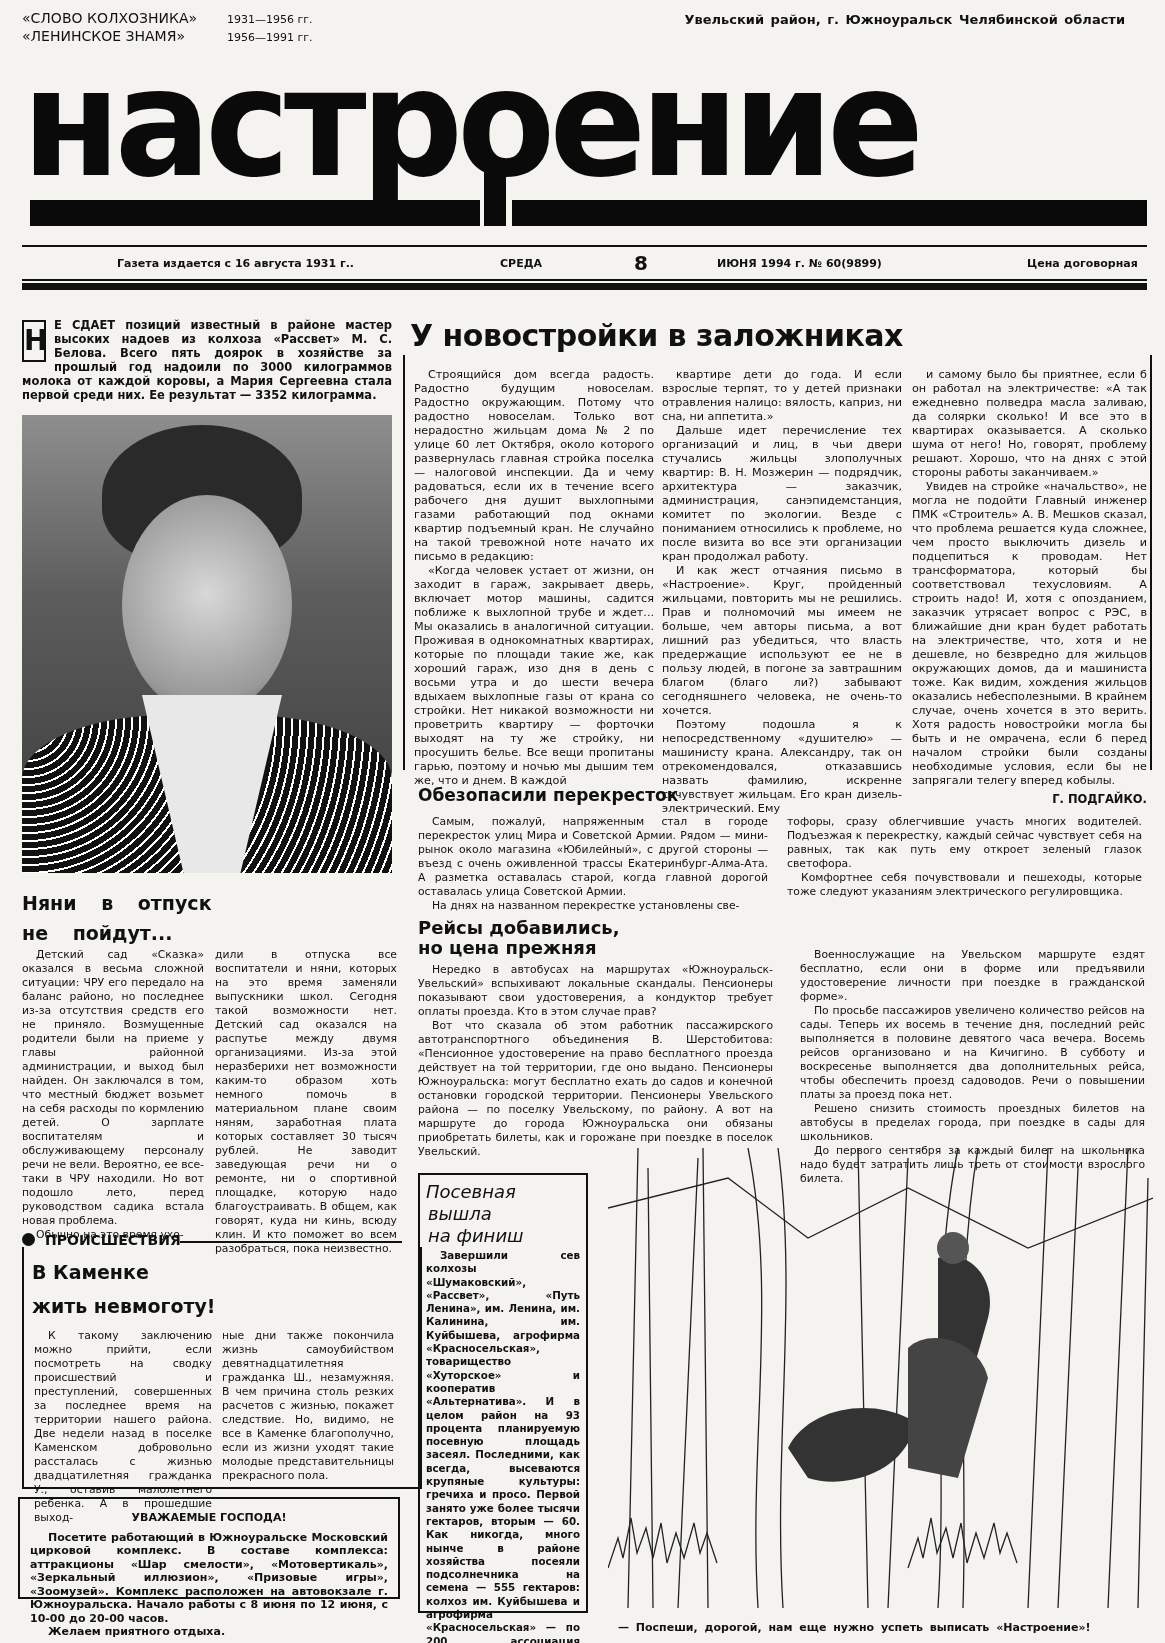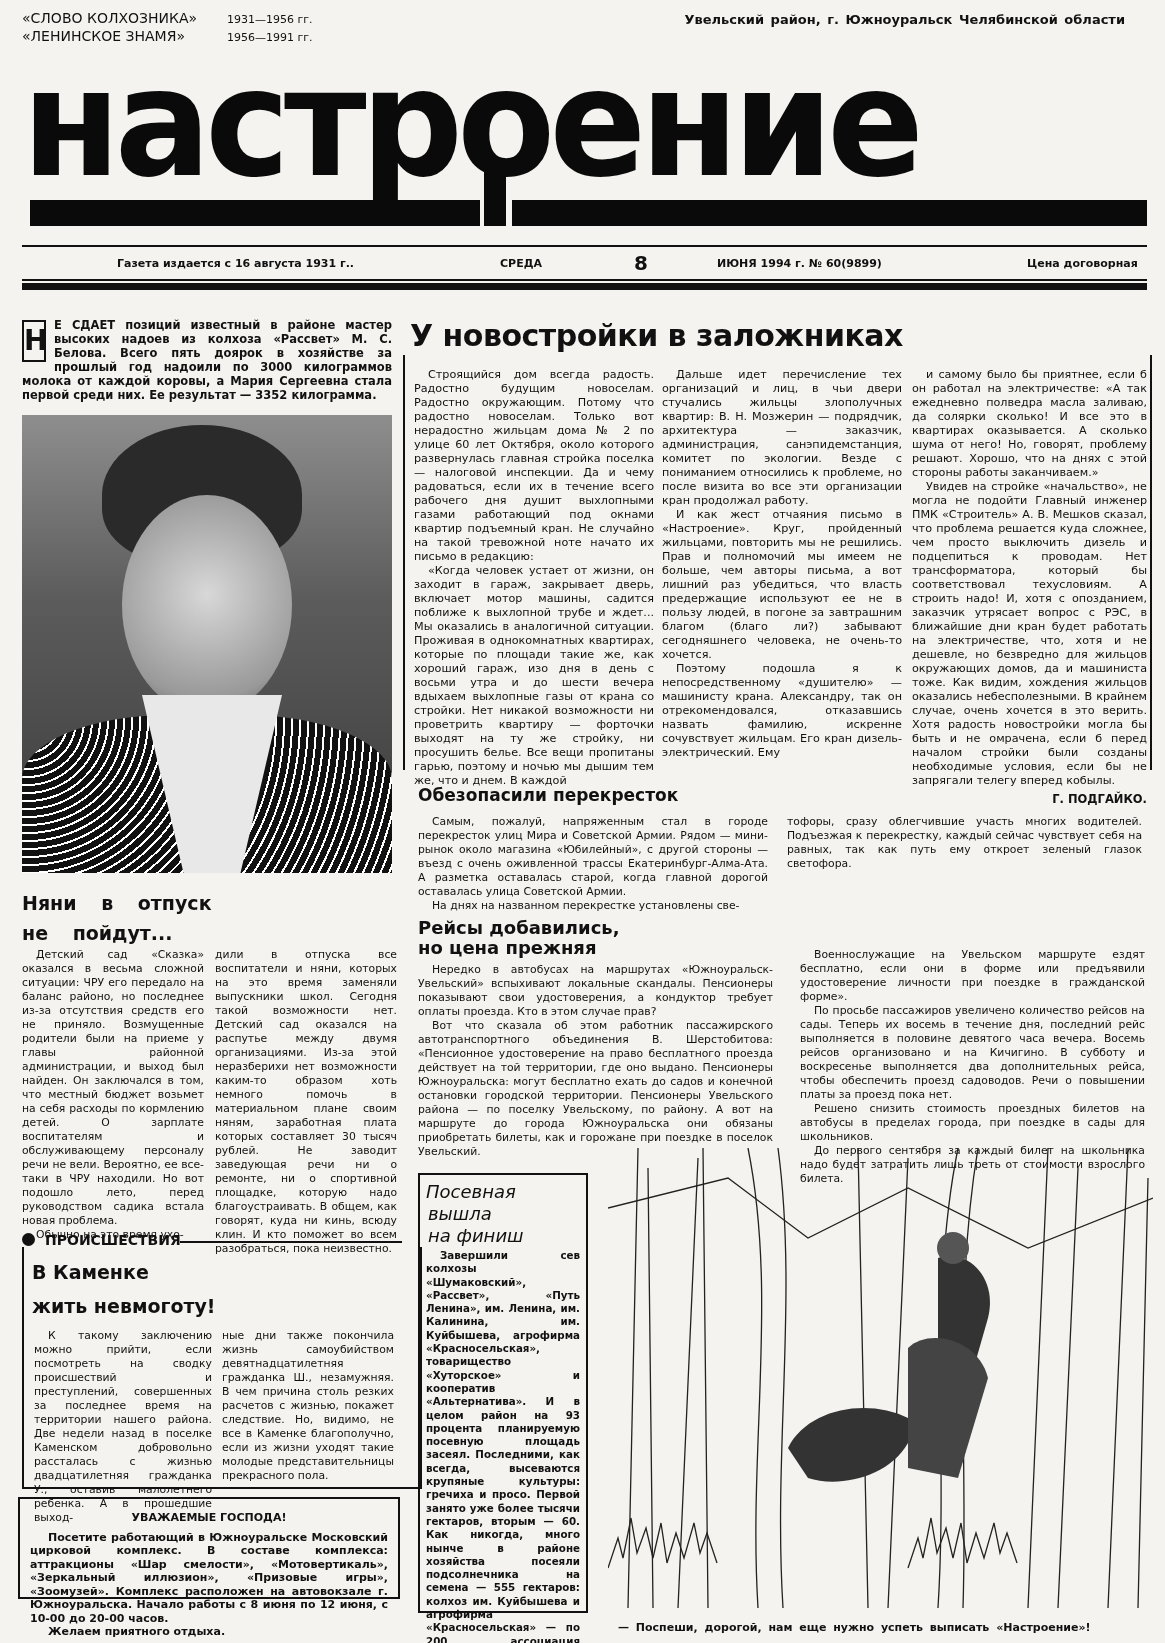--- a/index.html
+++ b/index.html
@@ -86,38 +86,40 @@
   <div class="collar"></div>
 </div>
 
 <div class="abs h-big main-title">У новостройки в заложниках</div>
 <div class="abs vr" style="left:403px;top:355px;height:415px;width:2px"></div>
 <div class="abs col" style="left:414px;top:368px;width:240px">
   <p>Строящийся дом всегда радость. Радостно будущим новоселам. Радостно окружающим. Потому что радостно новоселам. Только вот нерадостно жильцам дома № 2 по улице 60 лет Октября, около которого развернулась главная стройка поселка — налоговой инспекции. Да и чему радоваться, если их в течение всего рабочего дня душит выхлопными газами работающий под окнами квартир подъемный кран. Не случайно на такой тревожной ноте начато их письмо в редакцию:</p>
   <p>«Когда человек устает от жизни, он заходит в гараж, закрывает дверь, включает мотор машины, садится поближе к выхлопной трубе и ждет... Мы оказались в аналогичной ситуации. Проживая в однокомнатных квартирах, которые по площади такие же, как хороший гараж, изо дня в день с восьми утра и до шести вечера вдыхаем выхлопные газы от крана со стройки. Нет никакой возможности ни проветрить квартиру — форточки выходят на ту же стройку, ни просушить белье. Все вещи пропитаны гарью, поэтому и ночью мы дышим тем же, что и днем. В каждой</p>
 </div>
 <div class="abs col" style="left:662px;top:368px;width:240px">
+  <p>квартире дети до года. И если взрослые терпят, то у детей признаки отравления налицо: вялость, каприз, ни сна, ни аппетита.»</p>
   <p>Дальше идет перечисление тех организаций и лиц, в чьи двери стучались жильцы злополучных квартир: В. Н. Мозжерин — подрядчик, архитектура — заказчик, администрация, санэпидемстанция, комитет по экологии. Везде с пониманием относились к проблеме, но после визита во все эти организации кран продолжал работу.</p>
   <p>И как жест отчаяния письмо в «Настроение». Круг, пройденный жильцами, повторить мы не решились. Прав и полномочий мы имеем не больше, чем авторы письма, а вот лишний раз убедиться, что власть предержащие используют ее не в пользу людей, в погоне за завтрашним благом (благо ли?) забывают сегодняшнего человека, не очень-то хочется.</p>
   <p>Поэтому подошла я к непосредственному «душителю» — машинисту крана. Александру, так он отрекомендовался, отказавшись назвать фамилию, искренне сочувствует жильцам. Его кран дизель-электрический. Ему</p>
 </div>
 <div class="abs col" style="left:912px;top:368px;width:235px">
   <p>и самому было бы приятнее, если б он работал на электричестве: «А так ежедневно полведра масла заливаю, да солярки сколько! И все это в квартирах оказывается. А сколько шума от него! Но, говорят, проблему решают. Хорошо, что на днях с этой стороны работы заканчиваем.»</p>
   <p>Увидев на стройке «начальство», не могла не подойти Главный инженер ПМК «Строитель» А. В. Мешков сказал, что проблема решается куда сложнее, чем просто выключить дизель и подцепиться к проводам. Нет трансформатора, который бы соответствовал техусловиям. А строить надо! И, хотя с опозданием, заказчик утрясает вопрос с РЭС, в ближайшие дни кран будет работать на электричестве, что, хотя и не дешевле, но безвредно для жильцов окружающих домов, да и машиниста тоже. Как видим, хождения жильцов оказались небесполезными. В крайнем случае, очень хочется в это верить. Хотя радость новостройки могла бы быть и не омрачена, если б перед началом стройки были созданы необходимые условия, если бы не запрягали телегу вперед кобылы.</p>
   <div class="sig">Г. ПОДГАЙКО.</div>
 </div>
 <div class="abs vr" style="left:1150px;top:355px;height:415px;width:2px"></div>
 
 <div class="abs h2" style="left:418px;top:785px">Обезопасили перекресток</div>
 <div class="abs col" style="left:418px;top:815px;width:350px;font-size:10.8px">
   <p>Самым, пожалуй, напряженным стал в городе перекресток улиц Мира и Советской Армии. Рядом — мини-рынок около магазина «Юбилейный», с другой стороны — въезд с очень оживленной трассы Екатеринбург-Алма-Ата. А разметка оставалась старой, когда главной дорогой оставалась улица Советской Армии.</p>
   <p>На днях на названном перекрестке установлены све-</p>
 </div>
 <div class="abs col" style="left:787px;top:815px;width:355px;font-size:10.8px">
   <p style="text-indent:0">тофоры, сразу облегчившие участь многих водителей. Подъезжая к перекрестку, каждый сейчас чувствует себя на равных, так как путь ему откроет зеленый глазок светофора.</p>
+  <p>Комфортнее себя почувствовали и пешеходы, которые тоже следуют указаниям электрического регулировщика.</p>
 </div>
 
 <div class="abs h2" style="left:418px;top:918px;font-size:18px;line-height:20px">
   <div>Рейсы добавились,</div>
   <div>но цена прежняя</div>
 </div>
 <div class="abs col" style="left:418px;top:963px;width:355px;font-size:10.8px">
   <p>Нередко в автобусах на маршрутах «Южноуральск-Увельский» вспыхивают локальные скандалы. Пенсионеры показывают свои удостоверения, а кондуктор требует оплаты проезда. Кто в этом случае прав?</p>
   <p>Вот что сказала об этом работник пассажирского автотранспортного объединения В. Шерстобитова: «Пенсионное удостоверение на право бесплатного проезда действует на той территории, где оно выдано. Пенсионеры Южноуральска: могут бесплатно ехать до садов и конечной остановки городской территории. Пенсионеры Увельского района — по поселку Увельскому, по району. А вот на маршруте до города Южноуральска они обязаны приобретать билеты, как и горожане при поездке в поселок Увельский.</p>
 </div>

